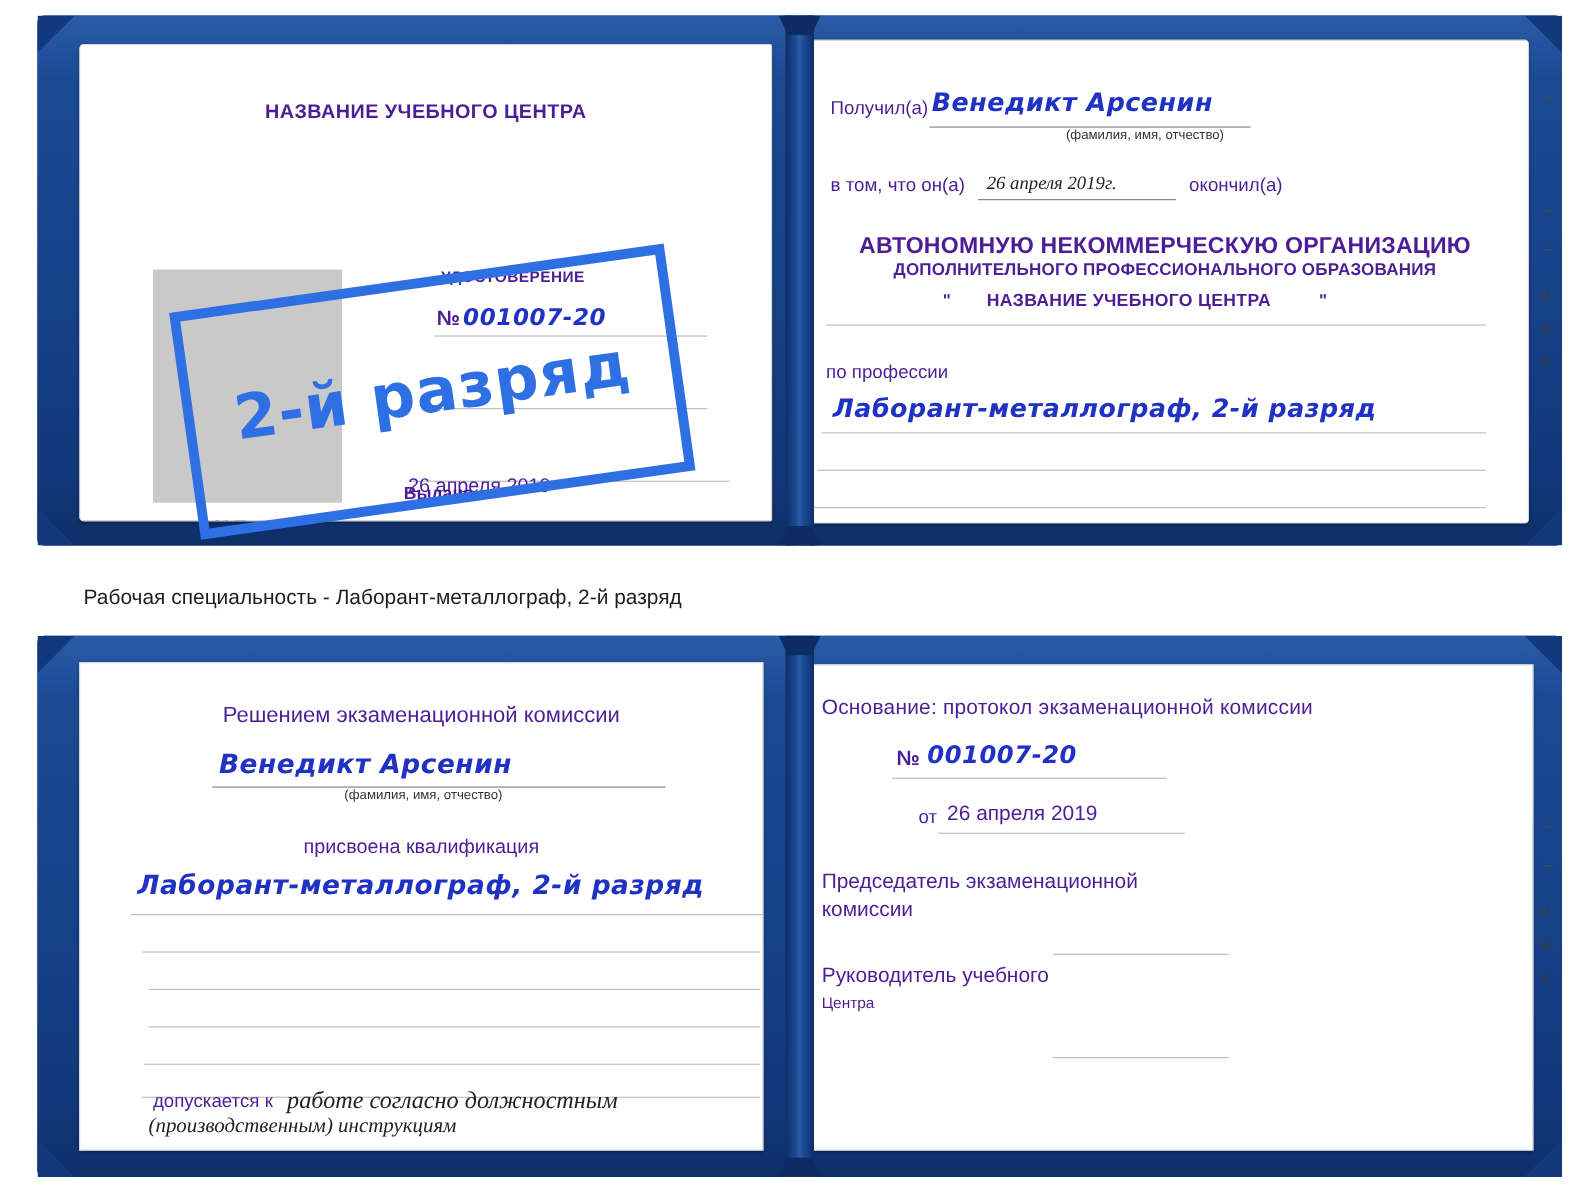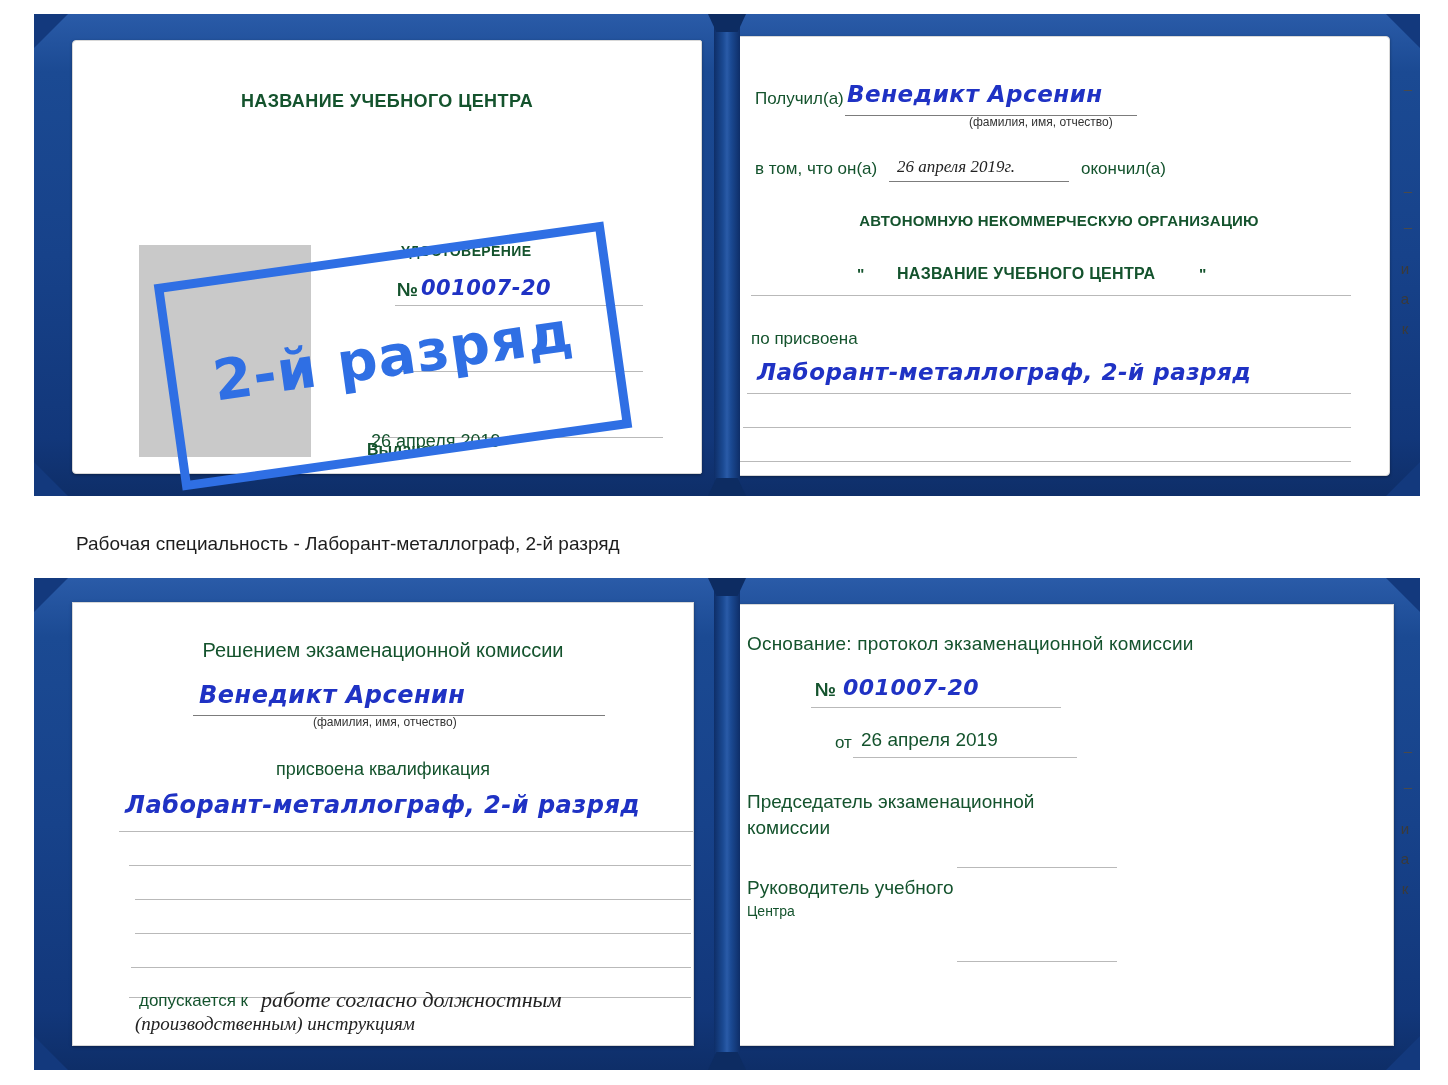--- a/index.html
+++ b/index.html
@@ -80,21 +80,21 @@
   .bottom .page.left  { left: 38px;  top: 24px; width: 620px; height: 442px; }
   .bottom .page.right { right: 26px; top: 26px; width: 668px; height: 440px; }
 
   .page-inner {
     position: absolute;
     inset: 0;
     overflow: hidden;
   }
 
   
-  .t { position: absolute; color: #14532d; white-space: pre; }
+  .t { position: absolute; color: #4c1d95; white-space: pre; }
   .bold { font-weight: bold; }
   .hand {
     font-family: "DejaVu Sans", sans-serif;
     color: #1f32c4;
     font-style: italic;
     font-weight: bold;
     letter-spacing: .5px;
   }
   .typed-ital {
     font-family: "Liberation Serif", serif;
@@ -203,27 +203,28 @@
       <div class="t" style="left:26px;top:52px;font-size:17px;">Получил(а)</div>
       <div class="t hand" style="left:118px;top:44px;font-size:23px;">Венедикт Арсенин</div>
       <div class="rule dark" style="left:116px;top:78px;width:292px;"></div>
       <div class="t" style="left:240px;top:78px;font-size:12px;color:#333;">(фамилия, имя, отчество)</div>
 
       <div class="t" style="left:26px;top:122px;font-size:17px;">в том, что он(а)</div>
       <div class="t typed-ital" style="left:168px;top:120px;font-size:17px;text-align:right;">26 апреля 2019г.</div>
       <div class="rule dark" style="left:160px;top:144px;width:180px;"></div>
       <div class="t" style="left:352px;top:122px;font-size:17px;">окончил(а)</div>
 
-      <div class="t bold" style="left:50%;transform:translateX(-50%);top:175px;font-size:15px;letter-spacing:.2px;">АВТОНОМНУЮ НЕКОММЕРЧЕСКУЮ ОРГАНИЗАЦИЮ</div>
+      <div class="t bold" style="left:50%;transform:translateX(-50%);top:175px;font-size:21px;letter-spacing:.2px;">АВТОНОМНУЮ НЕКОММЕРЧЕСКУЮ ОРГАНИЗАЦИЮ</div>
+      <div class="t bold" style="left:50%;transform:translateX(-50%);top:200px;font-size:15.5px;letter-spacing:.2px;">ДОПОЛНИТЕЛЬНОГО ПРОФЕССИОНАЛЬНОГО ОБРАЗОВАНИЯ</div>
       <div class="t bold" style="left:128px;top:228px;font-size:15.5px;">"</div>
       <div class="t bold" style="left:168px;top:228px;font-size:16px;letter-spacing:.3px;">НАЗВАНИЕ УЧЕБНОГО ЦЕНТРА</div>
       <div class="t bold" style="left:470px;top:228px;font-size:15.5px;">"</div>
       <div class="rule" style="left:22px;top:258px;width:600px;"></div>
 
-      <div class="t" style="left:22px;top:292px;font-size:17px;">по присвоена</div>
+      <div class="t" style="left:22px;top:292px;font-size:17px;">по профессии</div>
       <div class="t hand" style="left:28px;top:322px;font-size:23px;">Лаборант-металлограф, 2-й разряд</div>
       <div class="rule" style="left:18px;top:356px;width:604px;"></div>
       <div class="rule" style="left:14px;top:390px;width:608px;"></div>
       <div class="rule" style="left:10px;top:424px;width:612px;"></div>
     </div>
   </div>
 
   <div class="edge-dash" style="top:66px;">–</div>
   <div class="edge-dash" style="top:168px;">–</div>
   <div class="edge-dash" style="top:204px;">–</div>

